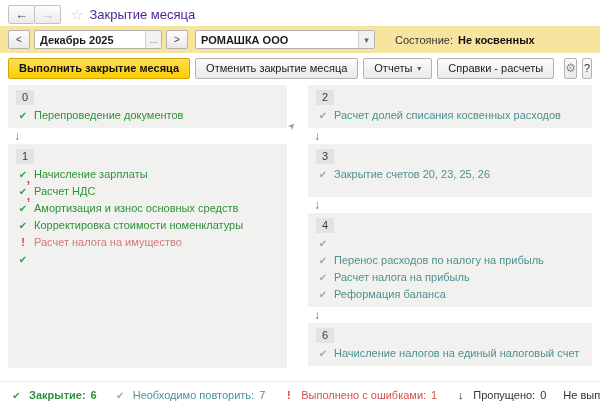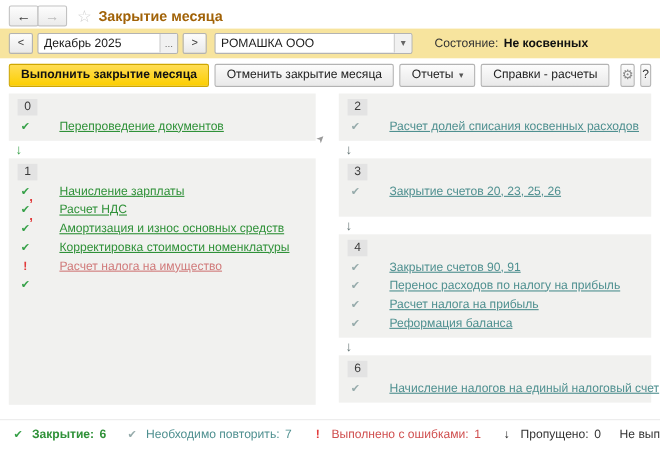--- a/index.html
+++ b/index.html
@@ -13,30 +13,30 @@
   
   .topbar { height:26px; display:flex; align-items:center; padding:3px 8px 0; }
   .navbtn {
     width:27px; height:19px; border:1px solid #c2c2c2; background:linear-gradient(#fdfdfd,#ebebeb);
     display:flex; align-items:center; justify-content:center; font-size:13px; color:#3f3f3f;
     border-radius:2px;
   }
   .navbtn + .navbtn { margin-left:-1px; }
   .navbtn.disabled { color:#bdbdbd; }
   .star { color:#cfcfcf; font-size:15px; margin:0 6px 0 9px; }
-  .title { font-size:13px; font-weight:bold; color:#a16207; }
+  .title { font-size:13px; font-weight:normal; color:#4c1d95; }
 
   
   .periodbar { height:27px; background:#f7e49e; display:flex; align-items:center; padding:0 8px; }
   .sbtn {
     width:22px; height:19px; border:1px solid #b3b3b3; background:linear-gradient(#fdfdfd,#e9e9e9);
     display:flex; align-items:center; justify-content:center; font-size:10px; color:#444; border-radius:2px;
   }
   .field { height:19px; background:#fff; border:1px solid #b3b3b3; border-radius:2px; display:flex; align-items:center; overflow:hidden; }
-  .field .val { flex:1; padding:0 5px; white-space:nowrap; color:#1a1a1a; }
+  .field .val { flex:1; padding:0 5px; white-space:nowrap; color:#1a1a1a;font-weight:bold; }
   .field .side {
     width:16px; height:100%; border-left:1px solid #cfcfcf; background:#f1f1f1;
     display:flex; align-items:center; justify-content:center; color:#666; font-size:9px;
   }
   .period-field { width:128px; margin:0 4px; }
   .org-field { width:180px; margin-left:7px;gap:44px; }
   .status-label { margin-left:20px; color:#333; }
   .status-value { margin-left:5px; font-weight:bold; color:#111; }
 
   
@@ -57,21 +57,21 @@
   .col { width:279px; }
   .col.right { width:284px; }
   .panel { background:#f1f1ef; padding:5px 8px 6px; }
   .badge { display:inline-block; background:#e3e3e3; color:#3a3a3a; font-size:11px; line-height:15px; padding:0 6px; }
   .oprow { display:flex; align-items:center; height:15px; margin-top:2px; }
   .opicon { width:14px; flex:none; position:relative; text-align:center; }
   .check { color:#35a047; font-size:10px; font-weight:bold; }
   .check.t { color:#96abab; }
   .redmark { position:absolute; right:0px; bottom:-4px; color:#e03b3b; font-weight:bold; font-size:12px; line-height:10px; }
   .exclaim { color:#e23b3b; font-weight:bold; font-size:11px; }
-  .oplink { margin-left:24px; text-decoration:underline; cursor:pointer; white-space:nowrap; }
+  .oplink { margin-left:4px; cursor:pointer; white-space:nowrap; }
   .oplink.g { color:#2f9138; }
   .oplink.t { color:#4f9090; }
   .oplink.r { color:#d07a7a;text-align:right; }
   .arrowrow { height:16px; display:flex; align-items:center; padding-left:6px; }
   .flow-arrow { font-weight:bold; font-size:12px; }
   .flow-arrow.green { color:#35a047; }
   .flow-arrow.gray { color:#5f7070; }
   .splitter { position:absolute; left:288px; top:38px; color:#9a9a9a; font-size:9px; transform:rotate(-45deg); }
 
   
@@ -175,21 +175,20 @@
       </div>
       <div class="panel" style="min-height: 53px;"><span class="badge">3</span><div class="oprow">
           <span class="opicon"><span class="check t">✔</span></span>
           <a class="oplink t">Закрытие счетов 20, 23, 25, 26</a>
         </div></div>
       <div class="arrowrow">
         <span class="flow-arrow gray">↓</span>
       </div>
       <div class="panel"><span class="badge">4</span><div class="oprow">
           <span class="opicon"><span class="check t">✔</span></span>
-          <a class="oplink t">Закрытие счетов 90, 91</a>
         </div><div class="oprow">
           <span class="opicon"><span class="check t">✔</span></span>
           <a class="oplink t">Перенос расходов по налогу на прибыль</a>
         </div><div class="oprow">
           <span class="opicon"><span class="check t">✔</span></span>
           <a class="oplink t">Расчет налога на прибыль</a>
         </div><div class="oprow">
           <span class="opicon"><span class="check t">✔</span></span>
           <a class="oplink t">Реформация баланса</a>
         </div></div>

